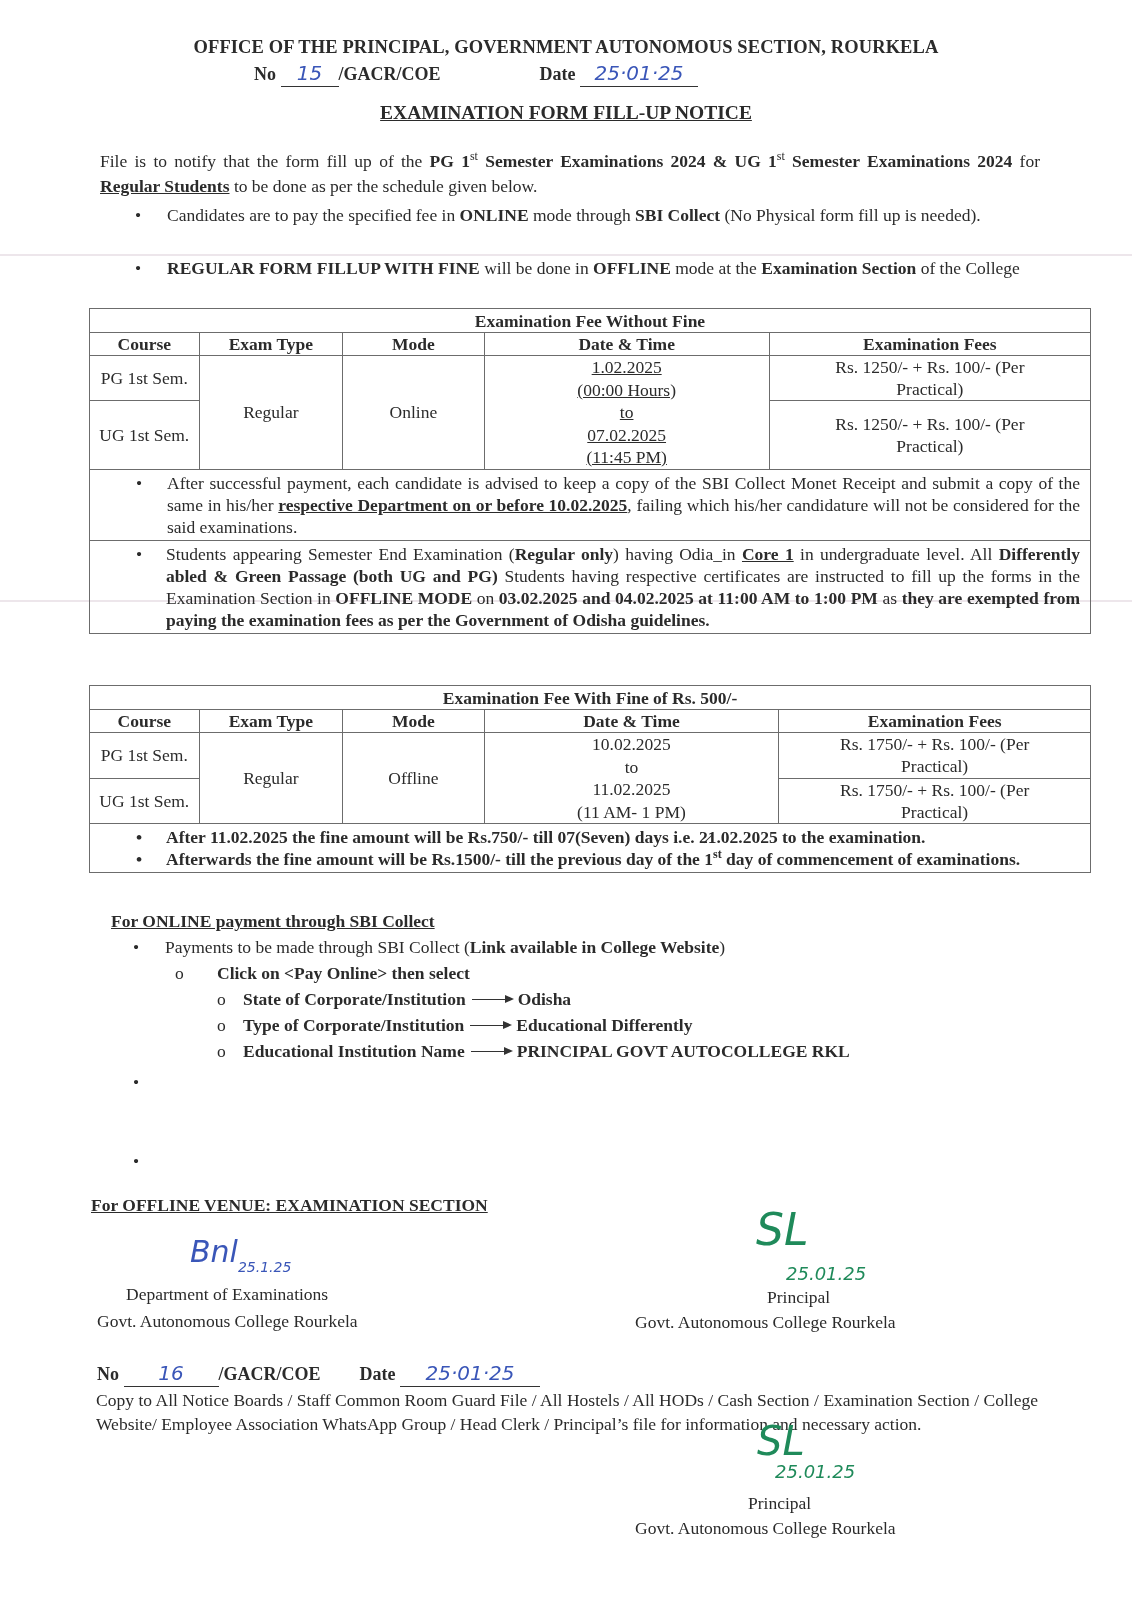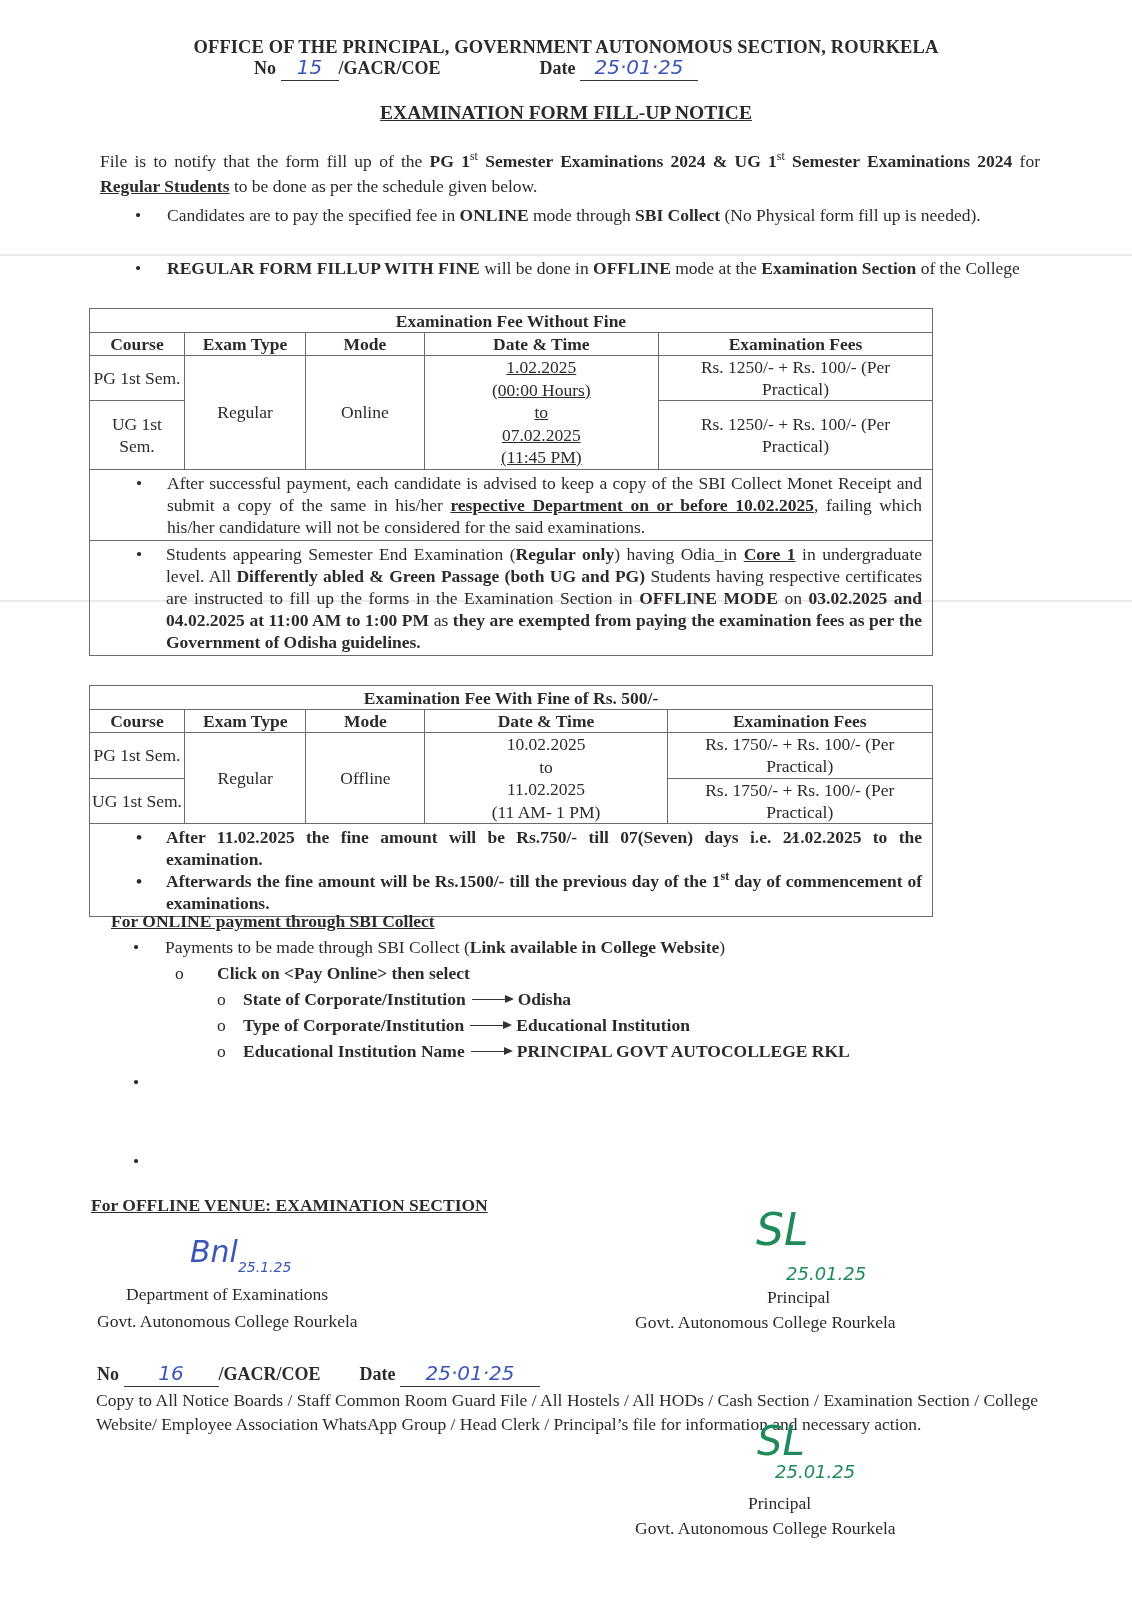--- a/index.html
+++ b/index.html
@@ -4,31 +4,31 @@
 <style>
   html, body { margin:0; padding:0; background:#ffffff; }
   body { width:1132px; height:1600px; position:relative; overflow:hidden;
          font-family:"Liberation Serif","DejaVu Serif",serif; color:#2b2b2b; font-size:17.5px; line-height:23px; }
   .abs { position:absolute; }
   .scanline { position:absolute; left:0; width:1132px; height:2px; background:#e6dce2; opacity:0.7; }
   .center { text-align:center; }
   b, .b { font-weight:bold; }
   u, .u { text-decoration:underline; }
   .hdr { left:0; width:1132px; top:36px; font-weight:bold; font-size:18.5px; letter-spacing:0.1px; }
-  .refline { top:56px; left:0; width:952px; font-weight:bold; font-size:18px; }
+  .refline { top:62px; left:0; width:952px; font-weight:bold; font-size:18px; }
   .hand { font-family:"DejaVu Sans",sans-serif; font-style:italic; color:#3a56b8; font-weight:normal; font-size:20px; }
   .handg { font-family:"DejaVu Sans",sans-serif; font-style:italic; color:#1f8a5a; font-weight:normal; }
   .blank { display:inline-block; border-bottom:1px solid #333; text-align:center; }
   .title { top:101px; left:0; width:1132px; font-weight:bold; font-size:19.5px; }
   .title span { text-decoration:underline; }
   .para { left:100px; width:940px; text-align:justify; }
   .bul { position:absolute; left:130px; width:910px; text-align:justify; }
   .bul .dot { position:absolute; left:-30px; top:0; }
   sup { font-size:12px; line-height:0; vertical-align:super; }
-  table.fee { position:absolute; border-collapse:collapse; left:89px; width:844px; font-size:17.5px; }
+  table.fee { position:absolute; border-collapse:collapse; left:89px; width:1002px; font-size:17.5px; }
   table.fee td { border:1.3px solid #6c6c6c; text-align:center; vertical-align:middle; padding:0 2px; line-height:22px; }
   table.fee .th { font-weight:bold; }
   .notecell { text-align:justify !important; padding:2px 10px 2px 76px !important; position:relative; }
   .notecell .dot { position:absolute; left:46px; }
   .sig { position:absolute; font-size:17.5px; }
   .arrow { display:inline-block; width:40px; position:relative; top:-5px; height:0; border-top:1.5px solid #333; margin:0 6px; }
   .arrow:after { content:""; position:absolute; right:-2px; top:-5px; border-left:9px solid #333; border-top:4px solid transparent; border-bottom:4px solid transparent; }
 </style>
 </head>
 <body>
@@ -159,21 +159,21 @@
   <span class="dot" style="left:-32px;">•</span>
   <span>Payments to be made through SBI Collect (</span><b>Link available in College Website</b><span>)</span>
 </div>
 <div class="abs b" style="left:217px;top:962px;">
   <span class="abs" style="left:-42px;font-weight:normal;">o</span><span>Click on &lt;Pay Online&gt; then select</span>
 </div>
 <div class="abs b" style="left:243px;top:988px;">
   <span class="abs" style="left:-26px;font-weight:normal;">o</span><span>State of Corporate/Institution</span><span class="arrow"></span><span>Odisha</span>
 </div>
 <div class="abs b" style="left:243px;top:1014px;">
-  <span class="abs" style="left:-26px;font-weight:normal;">o</span><span>Type of Corporate/Institution</span><span class="arrow"></span><span>Educational Institution</span>
+  <span class="abs" style="left:-26px;font-weight:normal;">o</span><span>Type of Corporate/Institution</span><span class="arrow"></span><span>Educational Differently</span>
 </div>
 <div class="abs b" style="left:243px;top:1040px;">
   <span class="abs" style="left:-26px;font-weight:normal;">o</span><span>Educational Institution Name</span><span class="arrow"></span><span>PRINCIPAL GOVT AUTOCOLLEGE RKL</span>
 </div>
 <div class="bul" style="top:1070px;left:165px;width:875px;line-height:25.5px;">
   <span class="dot" style="left:-32px;">•</span>
 </div>
 <div class="bul" style="top:1150px;left:165px;width:875px;">
   <span class="dot" style="left:-32px;">•</span>
 </div>

